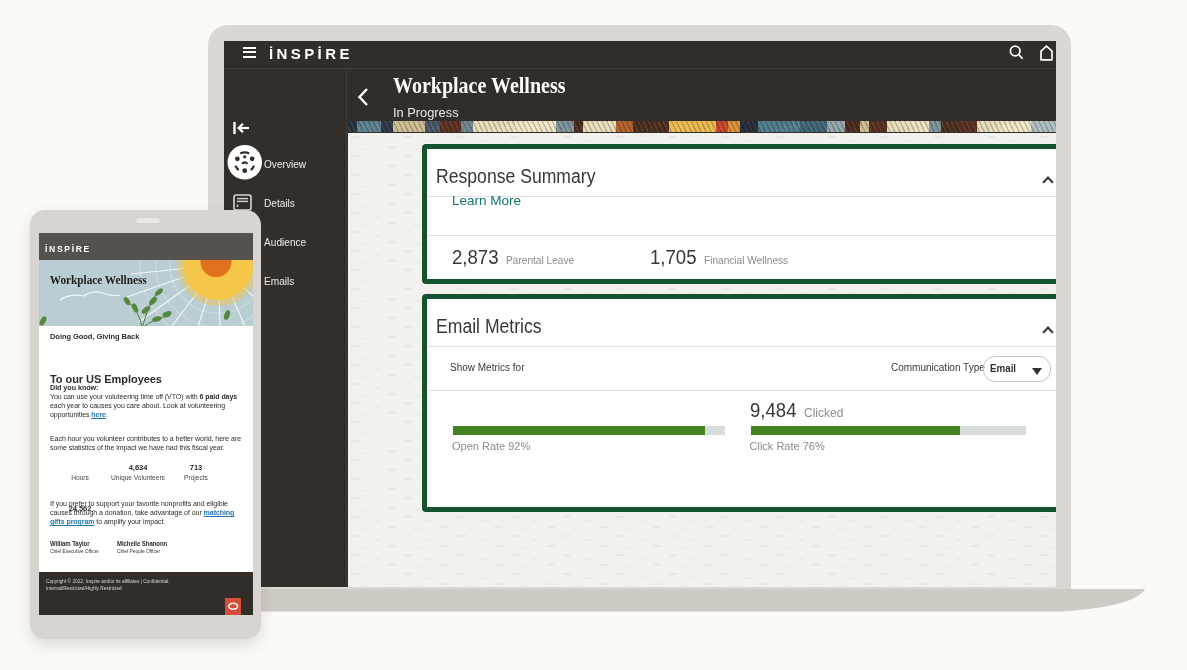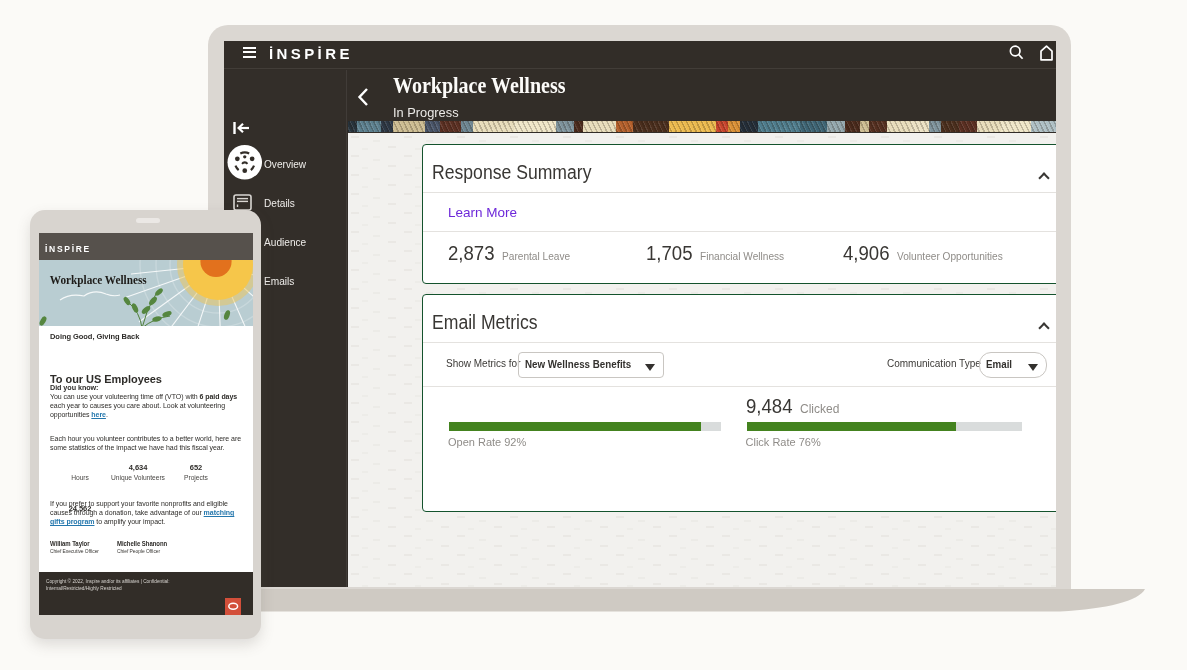--- a/index.html
+++ b/index.html
@@ -38,21 +38,21 @@
         #485468 77px 92px, #5a2f22 92px 113px, #6d8591 113px 125px, #e8ddbb 125px 166px,
         #efe6c8 166px 208px, #7d929b 208px 226px, #4a2a1c 226px 235px, #e8ddbb 235px 268px,
         #b4602c 268px 285px, #4a2e1d 285px 321px, #ecba4e 321px 368px, #c8442c 368px 380px,
         #d98f35 380px 392px, #232d38 392px 410px, #4e7c8c 410px 452px, #3d6474 452px 479px,
         #93a7ad 479px 497px, #4a2a1c 497px 512px, #cdbd92 512px 521px, #542f20 521px 539px,
         #e8ddbb 539px 563px, #ece2c4 563px 581px, #7d929b 581px 593px, #4a2e1d 593px 611px,
         #5a2f22 611px 629px, #e8ddbb 629px 653px, #efe6c8 653px 683px, #aebfc4 683px 709px); }
   #content { position:absolute; left:0; top:63px; right:0; bottom:0;
     background:#f2f1ee; overflow:hidden; }
   .card { position:absolute; left:74px; width:700px; background:#fff;
-    border:1px solid #14532d; border-radius:4px;text-decoration:underline; }
+    border:5px solid #14532d; border-radius:4px;text-decoration:underline; }
   .card h2 { position:absolute; left:9px; top:16px; font-size:20px; font-weight:normal;
     color:#393734; transform:scaleX(.88); transform-origin:0 0; }
   .chev { position:absolute; left:617px; top:29px; width:8px; height:8px;
     border-left:2px solid #393734; border-top:2px solid #393734;
     transform:rotate(45deg); }
   .hr { position:absolute; left:0; right:0; height:1px; background:#e4e2df; }
   .bignum { font-size:20px; color:#393734; display:inline-block; transform:scaleX(.93); transform-origin:0 0; }
   .lbl { font-size:11px; color:#8f8c88; }
   .lblx { display:inline-block; transform:scaleX(.92); transform-origin:0 0; }
   .bar { position:absolute; height:8.5px; background:#d9dcdc; }
@@ -160,36 +160,31 @@
             <rect x="14" y="15" width="6" height="2" fill="#edece8"></rect>
           </pattern>
         </defs>
         <rect width="709" height="455" fill="url(#dsh)"></rect>
       </svg>
 
       <div class="card" style="top:11px; height:140px;">
         <h2>Response Summary</h2>
         <div class="chev"></div>
         <div class="hr" style="top:47px"></div>
-        <div class="abs" style="left:25px; top:60px; font-size:13.5px; color:#6d28d9;">Learn More</div>
+        <div class="abs" style="left:25px; top:44px; font-size:13.5px; color:#0f766e;">Learn More</div>
         <div class="hr" style="top:86px"></div>
         <div class="abs" style="left:24.5px; top:97px;"><span class="bignum">2,873</span> <span class="lbl lblx">Parental Leave</span></div>
         <div class="abs" style="left:222.5px; top:97px;"><span class="bignum">1,705</span> <span class="lbl lblx">Financial Wellness</span></div>
-        <div class="abs" style="left:419.5px; top:97px;"><span class="bignum">4,906</span> <span class="lbl lblx">Volunteer Opportunities</span></div>
       </div>
 
       <div class="card" style="top:161px; height:218px;">
         <h2>Email Metrics</h2>
         <div class="chev"></div>
         <div class="hr" style="top:47px"></div>
         <div class="abs" style="left:23px; top:63px; font-size:10px; color:#3c3a37;">Show Metrics for</div>
-        <div class="abs" style="left:95px; top:57px; width:146px; height:26px; border:1px solid #c9c6c2; border-radius:4px;">
-          <span style="position:absolute; left:5.5px; top:4.5px; font-size:11.5px; font-weight:bold; color:#33312e; white-space:nowrap; display:inline-block; transform:scaleX(.85); transform-origin:0 0;">New Wellness Benefits</span>
-          <span style="position:absolute; left:126px; top:10.5px; width:0; height:0; border-left:5.7px solid transparent; border-right:5.7px solid transparent; border-top:7.5px solid #33312e;"></span>
-        </div>
         <div class="abs" style="left:464px; top:63px; font-size:10px; color:#3c3a37;">Communication Type</div>
         <div class="abs" style="left:556px; top:57px; width:68px; height:26px; border:1px solid #c9c6c2; border-radius:12px;">
           <span style="position:absolute; left:6px; top:4.5px; font-size:11.5px; font-weight:bold; color:#33312e; display:inline-block; transform:scaleX(.85); transform-origin:0 0;">Email</span>
           <span style="position:absolute; left:48px; top:10.5px; width:0; height:0; border-left:5.2px solid transparent; border-right:5.2px solid transparent; border-top:7px solid #33312e;"></span>
         </div>
         <div class="hr" style="top:91px"></div>
         <div class="abs" style="left:322.5px; top:100px;"><span class="bignum">9,484</span> <span class="lbl" style="font-size:12px;margin-top:34px;">Clicked</span></div>
         <div class="bar" style="left:26px; top:127px; width:272px;">
             <div class="fill" style="width:252px;"></div>
           </div>
@@ -253,21 +248,21 @@
     </div>
     <div id="pbody">
       <div class="blk" style="top:6px; font-weight:bold; font-size:7.5px;">Doing Good, Giving Back</div>
       <div class="blk" style="top:47px; font-weight:bold; font-size:11px;">To our US Employees</div>
       <div class="blk" style="top:57px; font-weight:bold; font-size:7.2px;">Did you know:</div>
       <div class="blk" style="top:65.5px; line-height:9px; white-space:nowrap; font-size:7px;">You can use your voluteering time off (VTO) with <b>6 paid days</b><br>each year to causes you care about. Look at volunteering<br>opportunities <span class="plink" style="font-weight:bold;">here</span>.</div>
       <div class="blk" style="top:108px; line-height:9px; white-space:nowrap; font-size:7px;">Each hour you volunteer contributes to a better world, here are<br>some statistics of the impact we have had this fiscal year.</div>
       <div class="blk" style="top:137px; left:12px;">
         <div style="position:absolute; left:0; width:58px; text-align:center; font-weight:bold; font-size:7.5px;margin-top:41px;">24,562</div>
         <div class="abs" style="left:58px; width:58px; text-align:center; font-weight:bold; font-size:7.5px;">4,634</div>
-        <div class="abs" style="left:116px; width:58px; text-align:center; font-weight:bold; font-size:7.5px;">652</div>
+        <div class="abs" style="left:116px; width:58px; text-align:center; font-weight:bold; font-size:7.5px;">713</div>
         <div class="abs" style="left:0; top:11px; width:58px; text-align:center; color:#4a4845;">Hours</div>
         <div class="abs" style="left:58px; top:11px; width:58px; text-align:center; color:#4a4845;">Unique Volunteers</div>
         <div class="abs" style="left:116px; top:11px; width:58px; text-align:center; color:#4a4845;">Projects</div>
       </div>
       <div class="blk" style="top:173px; line-height:9px; white-space:nowrap; font-size:7px;">If you prefer to support your favorite nonprofits and eligible<br>causes through a donation, take advantage of our <span class="plink" style="font-weight:bold;">matching</span><br><span class="plink" style="font-weight:bold;">gifts program</span> to amplify your impact.</div>
       <div class="blk" style="top:213.5px;">
         <span class="abs nrw" style="left:0; font-weight:bold; font-size:6.8px;">William Taylor</span>
         <span class="abs nrw" style="left:67px; font-weight:bold; font-size:6.8px;">Michelle Shanonn</span>
         <span class="abs nrw" style="left:0; top:8.5px; font-size:5.6px; color:#3a3835;">Chief Executive Officer</span>
         <span class="abs nrw" style="left:67px; top:8.5px; font-size:5.6px; color:#3a3835;">Chief People Officer</span>

